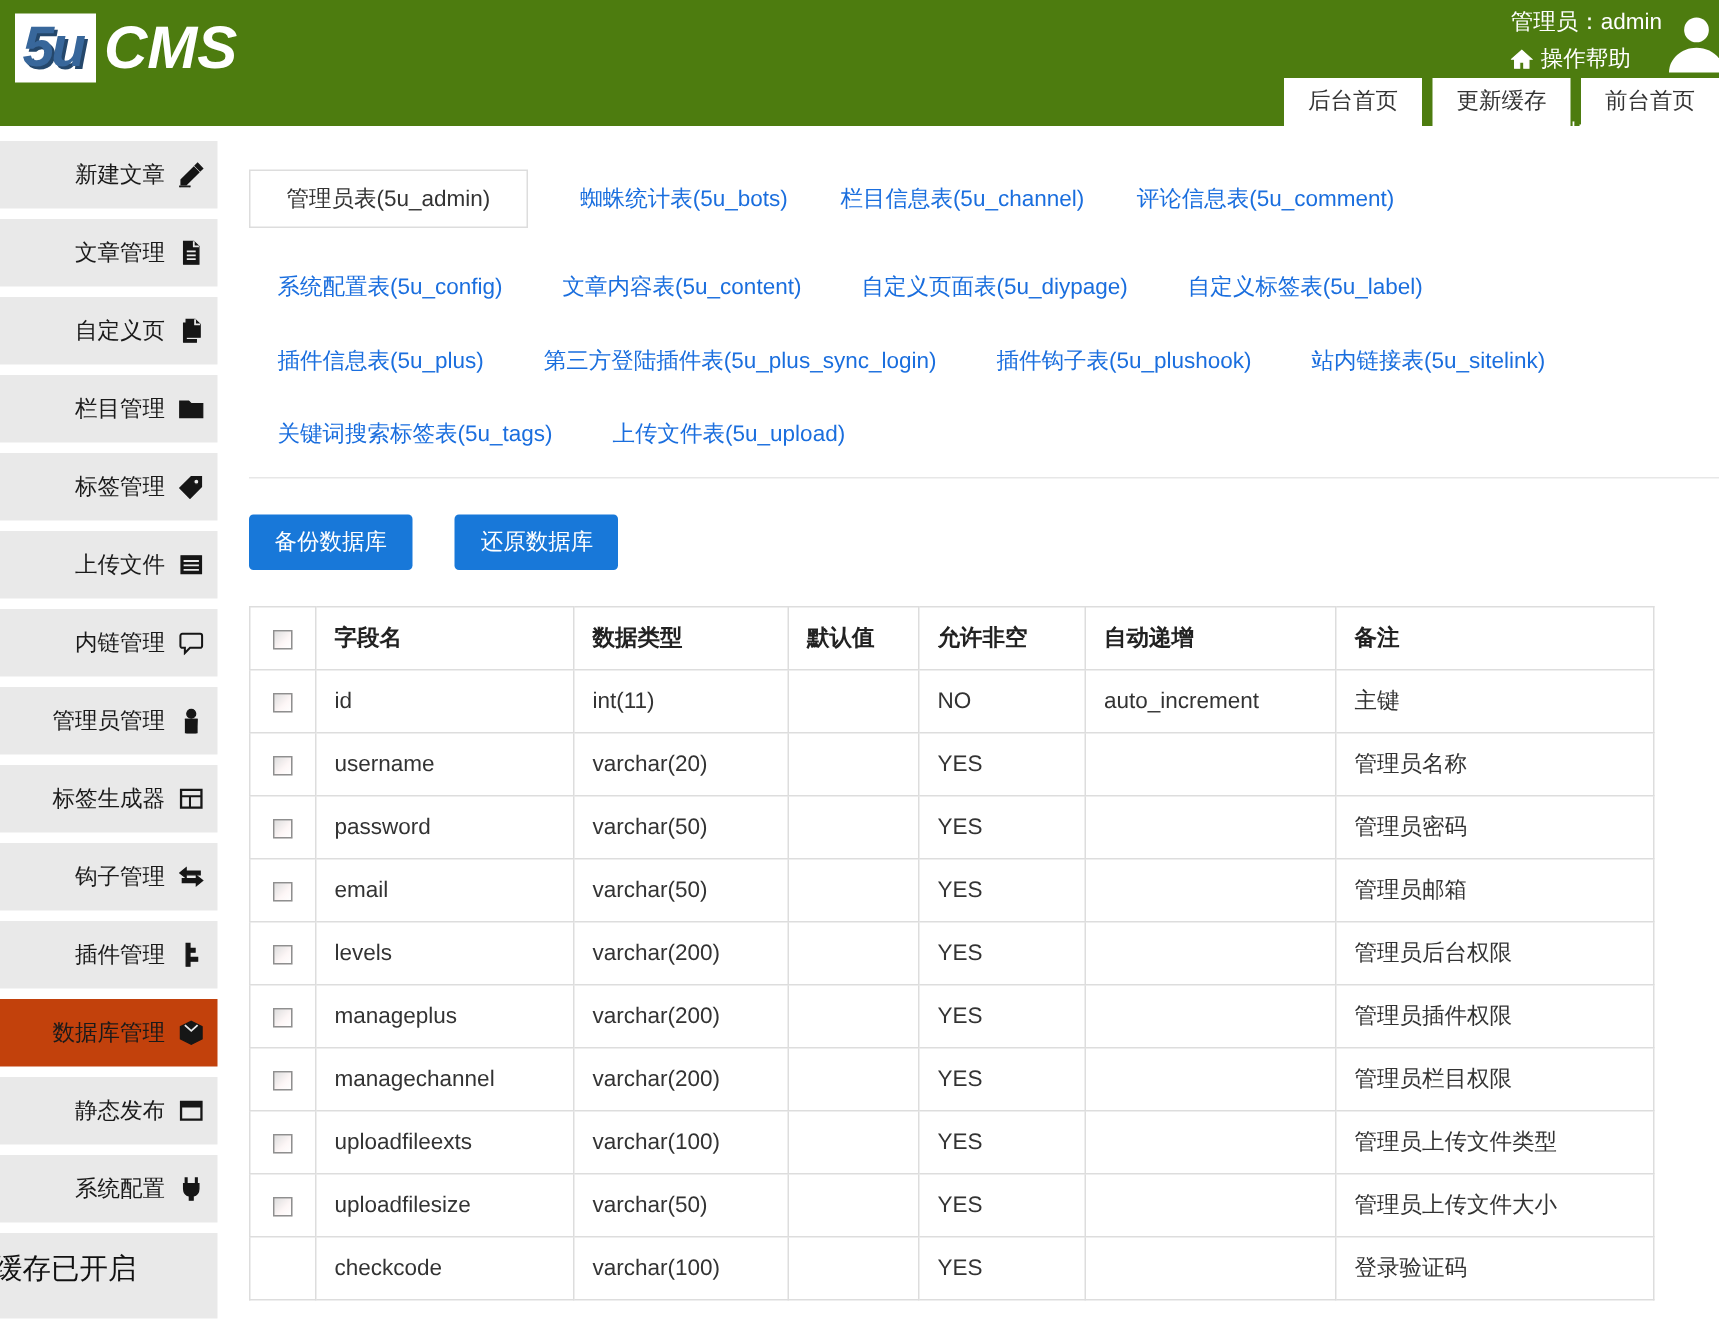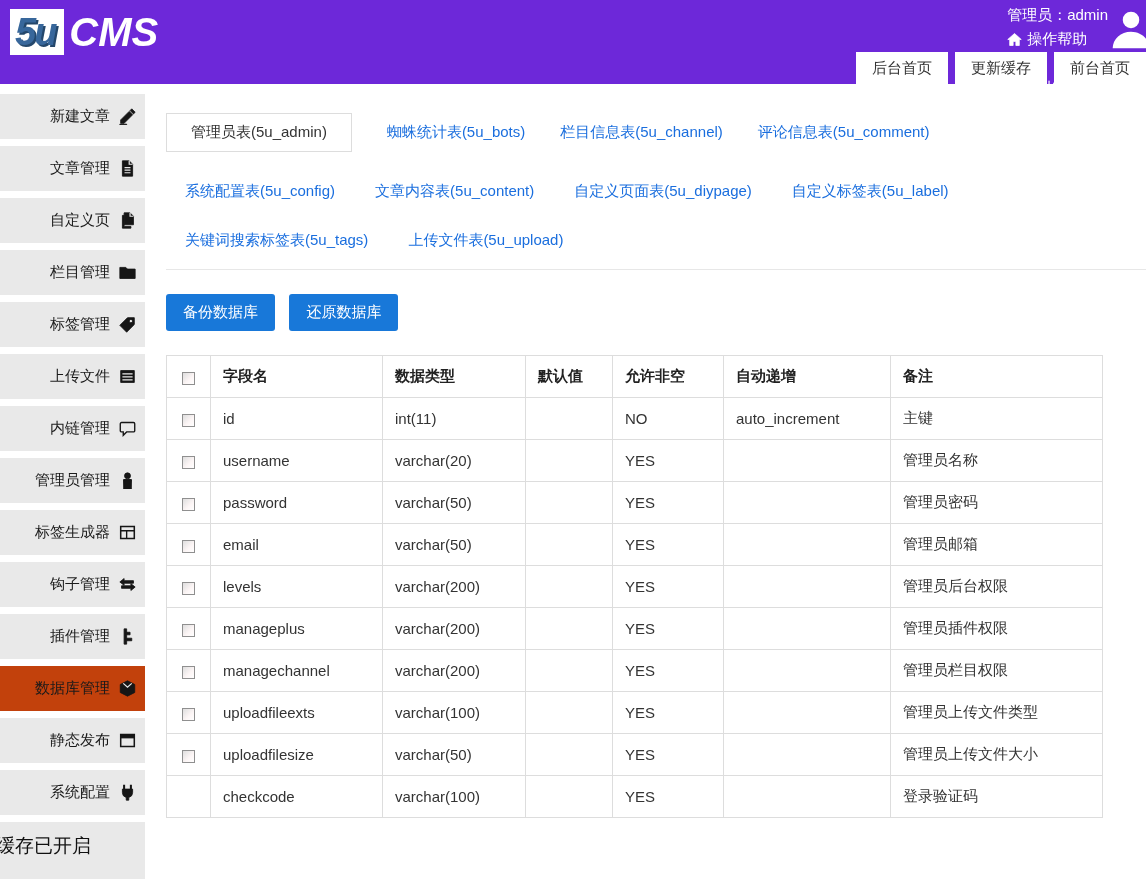--- a/index.html
+++ b/index.html
@@ -1,20 +1,20 @@
 <!DOCTYPE html>
 <html><head>
 <meta charset="utf-8">
 <style>
   * { margin:0; padding:0; box-sizing:border-box; }
   html,body { width:1146px; height:879px; overflow:hidden; background:#fff;
               font-family:"Liberation Sans","DejaVu Sans",sans-serif; color:#333; }
 
   
-  .header { position:relative; height:84px; background:#6d28d9; overflow:hidden; }
+  .header { position:relative; height:84px; background:#4d7c0f; overflow:hidden; }
   .logo { position:absolute; left:10px; top:9px; display:flex; align-items:center; }
   .logo-box { background:#fff; color:#38679b; font-weight:bold; font-style:italic;
               font-size:38px; line-height:46px; padding:0 9px 0 5px;
               text-shadow:2px 2px 0 #24476b; letter-spacing:-2px; }
   .logo-suffix { color:#fff; font-weight:bold; font-style:italic; font-size:40px;
                  margin-left:5px; letter-spacing:0px; }
   .header-right { position:absolute; top:5px; right:38px; text-align:right; color:#fff; }
   .admin-label { font-size:15px; line-height:20px; }
   .header-links { display:flex; gap:30px; margin-top:5px; font-size:15px; align-items:flex-start;flex-direction:column; }
   .header-link { display:flex; align-items:center; gap:5px; color:#fff; cursor:pointer; }
@@ -39,21 +39,21 @@
   
   .main { margin-left:145px; padding:29px 0 0 21px; }
   .tab-row-first { display:flex; align-items:center; gap:35px; }
   .active-tab { border:1px solid #ddd; background:#fff; color:#333; font-size:15px;
                 padding:9px 24px; cursor:pointer; white-space:nowrap; }
   .tab-row { display:flex; gap:40px; margin-top:30px; padding-left:19px; }
   .tab-link { color:#1a6ede; font-size:15px; text-decoration:none; cursor:pointer; white-space:nowrap; }
   .divider { border-bottom:1px solid #e7e7e7; margin-top:19px; margin-right:0; }
   .btn-row { margin-top:24px; }
   .btn { display:inline-block; background:#1878d9; color:#fff; font-size:15px; border:none;
-         padding:9px 17px; border-radius:3px; margin-right:10px; cursor:pointer;
+         padding:9px 17px; border-radius:3px; margin-right:24px; cursor:pointer;
          font-family:inherit; }
 
   
   table.fields { margin-top:24px; border-collapse:collapse; table-layout:fixed; width:936px;
                  font-size:15px; }
   table.fields th, table.fields td { border:1px solid #ddd; padding:11px 12px; text-align:left;
                  overflow:hidden; white-space:nowrap; }
   table.fields th { font-weight:bold; color:#222; }
   .cb-cell { text-align:center !important; padding:11px 6px !important; }
   .cb { display:inline-block; width:13px; height:13px; border:1px solid #8f8f8f;
@@ -268,20 +268,26 @@
       <span class="active-tab">管理员表(5u_admin)</span>
     <a class="tab-link" href="#">蜘蛛统计表(5u_bots)</a>
         <a class="tab-link" href="#">栏目信息表(5u_channel)</a>
         <a class="tab-link" href="#">评论信息表(5u_comment)</a>
       </div>
   <div class="tab-row">
         <a class="tab-link" href="#">系统配置表(5u_config)</a>
         <a class="tab-link" href="#">文章内容表(5u_content)</a>
         <a class="tab-link" href="#">自定义页面表(5u_diypage)</a>
         <a class="tab-link" href="#">自定义标签表(5u_label)</a>
+      </div>
+      <div class="tab-row">
+        <a class="tab-link" href="#">插件信息表(5u_plus)</a>
+        <a class="tab-link" href="#">第三方登陆插件表(5u_plus_sync_login)</a>
+        <a class="tab-link" href="#">插件钩子表(5u_plushook)</a>
+        <a class="tab-link" href="#">站内链接表(5u_sitelink)</a>
       </div>
       <div class="tab-row">
         <a class="tab-link" href="#">关键词搜索标签表(5u_tags)</a>
         <a class="tab-link" href="#">上传文件表(5u_upload)</a>
       </div>
     </div>
 
   <div class="divider"></div>
 
   <div class="btn-row">

